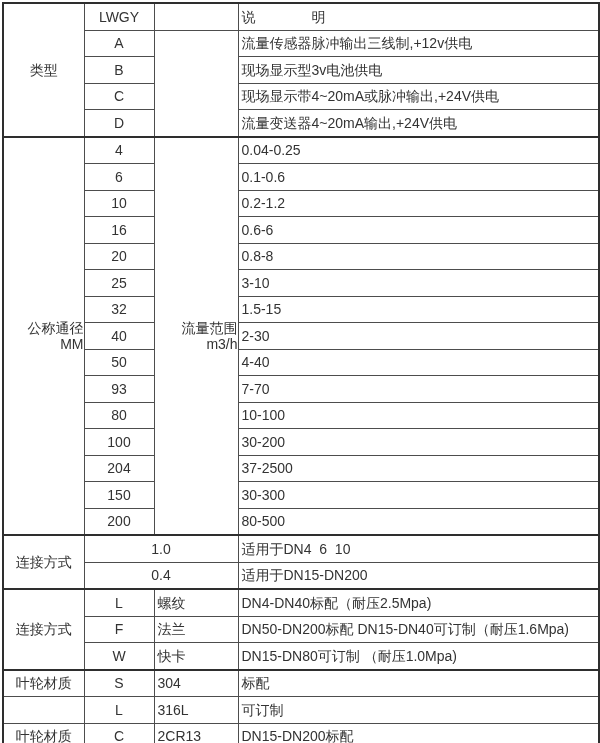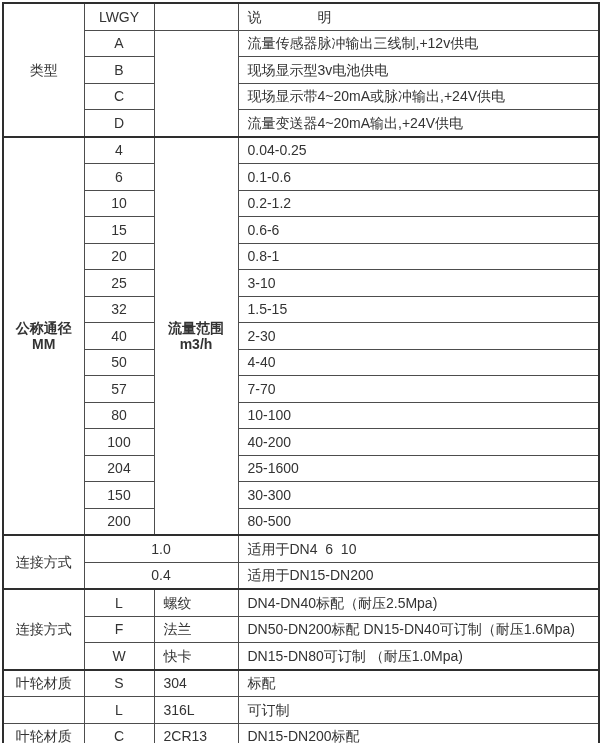--- a/index.html
+++ b/index.html
@@ -21,23 +21,23 @@
     border: 1px solid #4d4d4d;
     height: 25.5px;
     font-size: 14px;
     color: #333333;
     padding: 0;
     vertical-align: middle;
     overflow: hidden;
     line-height: 1.15;
   }
   td.center { text-align: center; }
-  td.left   { text-align: left; padding-left: 9px; white-space: pre; }
+  td.left   { text-align: left; padding-left: 3px; white-space: pre; }
   tr.sec td { border-top: 2px solid #2e2e2e; }
-  .two-line div { text-align: center; line-height: 16px; font-weight: bold; }
+  .two-line div { text-align: right; line-height: 16px; }
 </style>
 </head>
 <body>
 
 <table class="spec">
   <colgroup>
     <col style="width:81px">
     <col style="width:70px">
     <col style="width:84px">
     <col style="width:361px">
@@ -82,58 +82,58 @@
     </tr>
     <tr>
       <td class="center">6</td>
       <td class="left">0.1-0.6</td>
     </tr>
     <tr>
       <td class="center">10</td>
       <td class="left">0.2-1.2</td>
     </tr>
     <tr>
-      <td class="center">15</td>
+      <td class="center">16</td>
       <td class="left">0.6-6</td>
     </tr>
     <tr>
       <td class="center">20</td>
-      <td class="left">0.8-1</td>
+      <td class="left">0.8-8</td>
     </tr>
     <tr>
       <td class="center">25</td>
       <td class="left">3-10</td>
     </tr>
     <tr>
       <td class="center">32</td>
       <td class="left">1.5-15</td>
     </tr>
     <tr>
       <td class="center">40</td>
       <td class="left">2-30</td>
     </tr>
     <tr>
       <td class="center">50</td>
       <td class="left">4-40</td>
     </tr>
     <tr>
-      <td class="center">57</td>
+      <td class="center">93</td>
       <td class="left">7-70</td>
     </tr>
     <tr>
       <td class="center">80</td>
       <td class="left">10-100</td>
     </tr>
     <tr>
       <td class="center">100</td>
-      <td class="left">40-200</td>
+      <td class="left">30-200</td>
     </tr>
     <tr>
       <td class="center">204</td>
-      <td class="left">25-1600</td>
+      <td class="left">37-2500</td>
     </tr>
     <tr>
       <td class="center">150</td>
       <td class="left">30-300</td>
     </tr>
     <tr>
       <td class="center">200</td>
       <td class="left">80-500</td>
     </tr>
 

